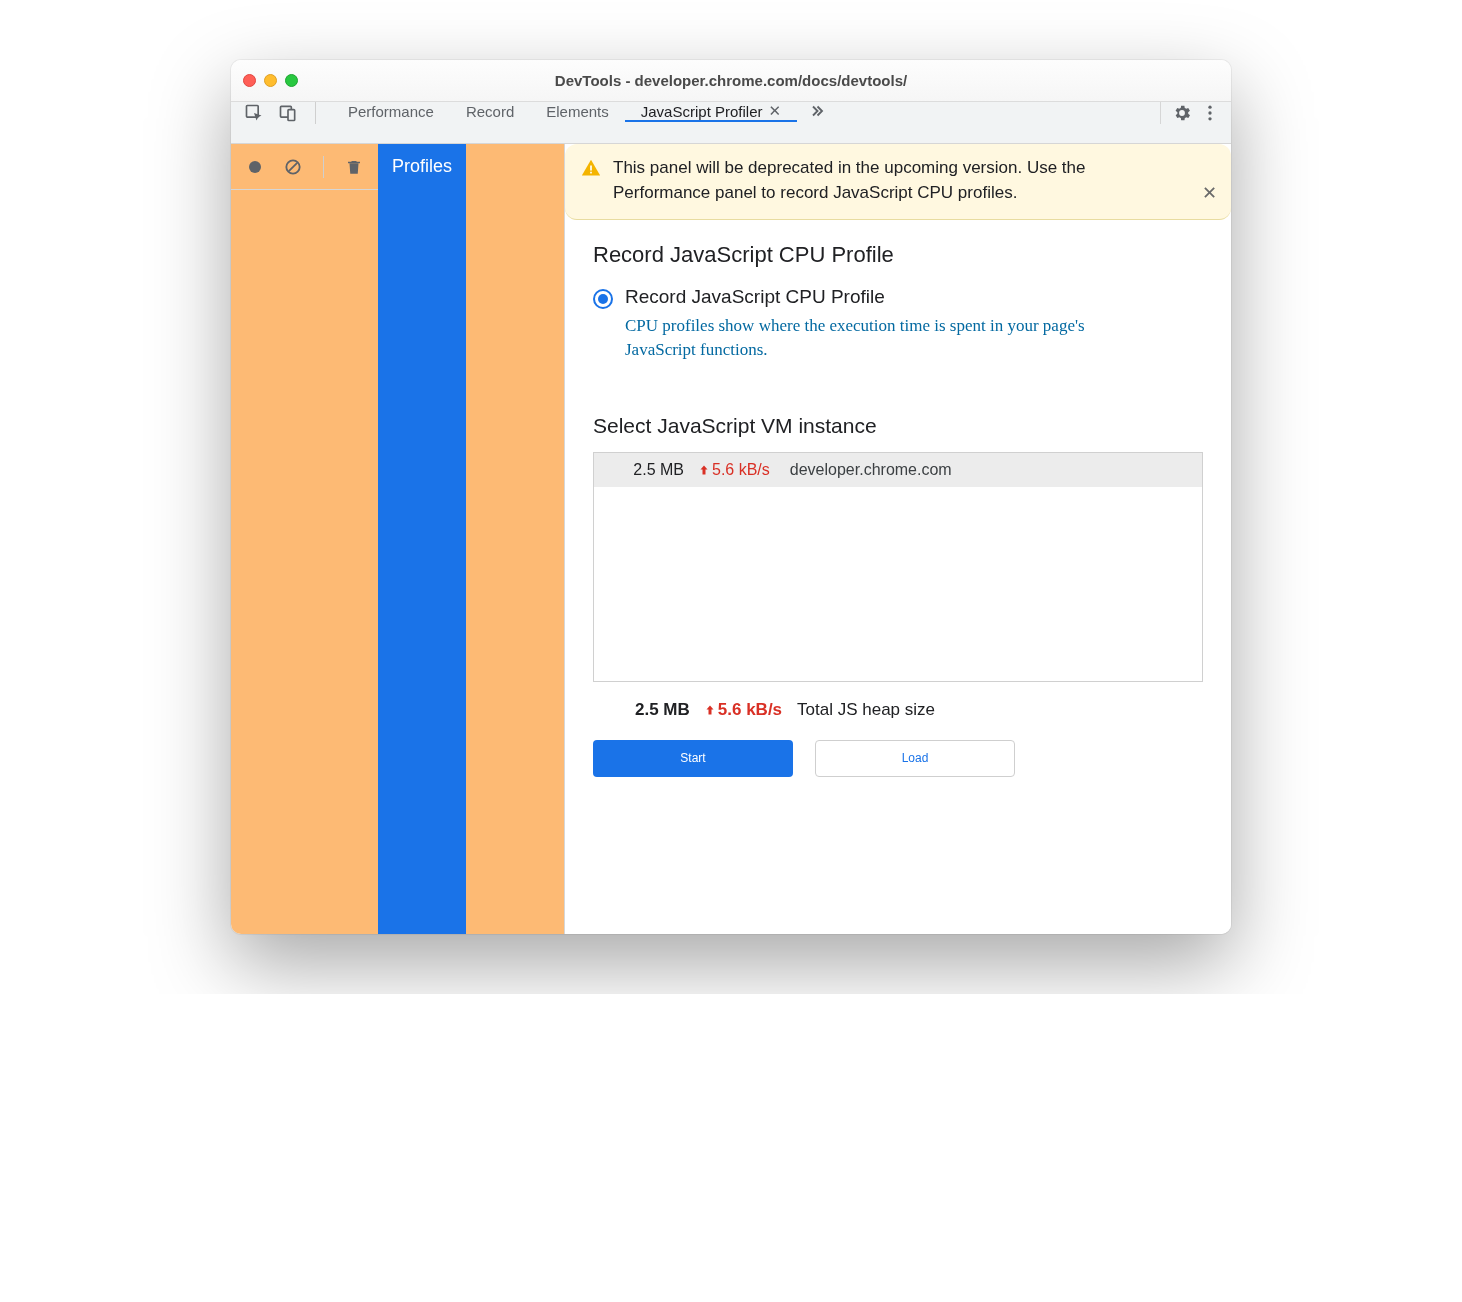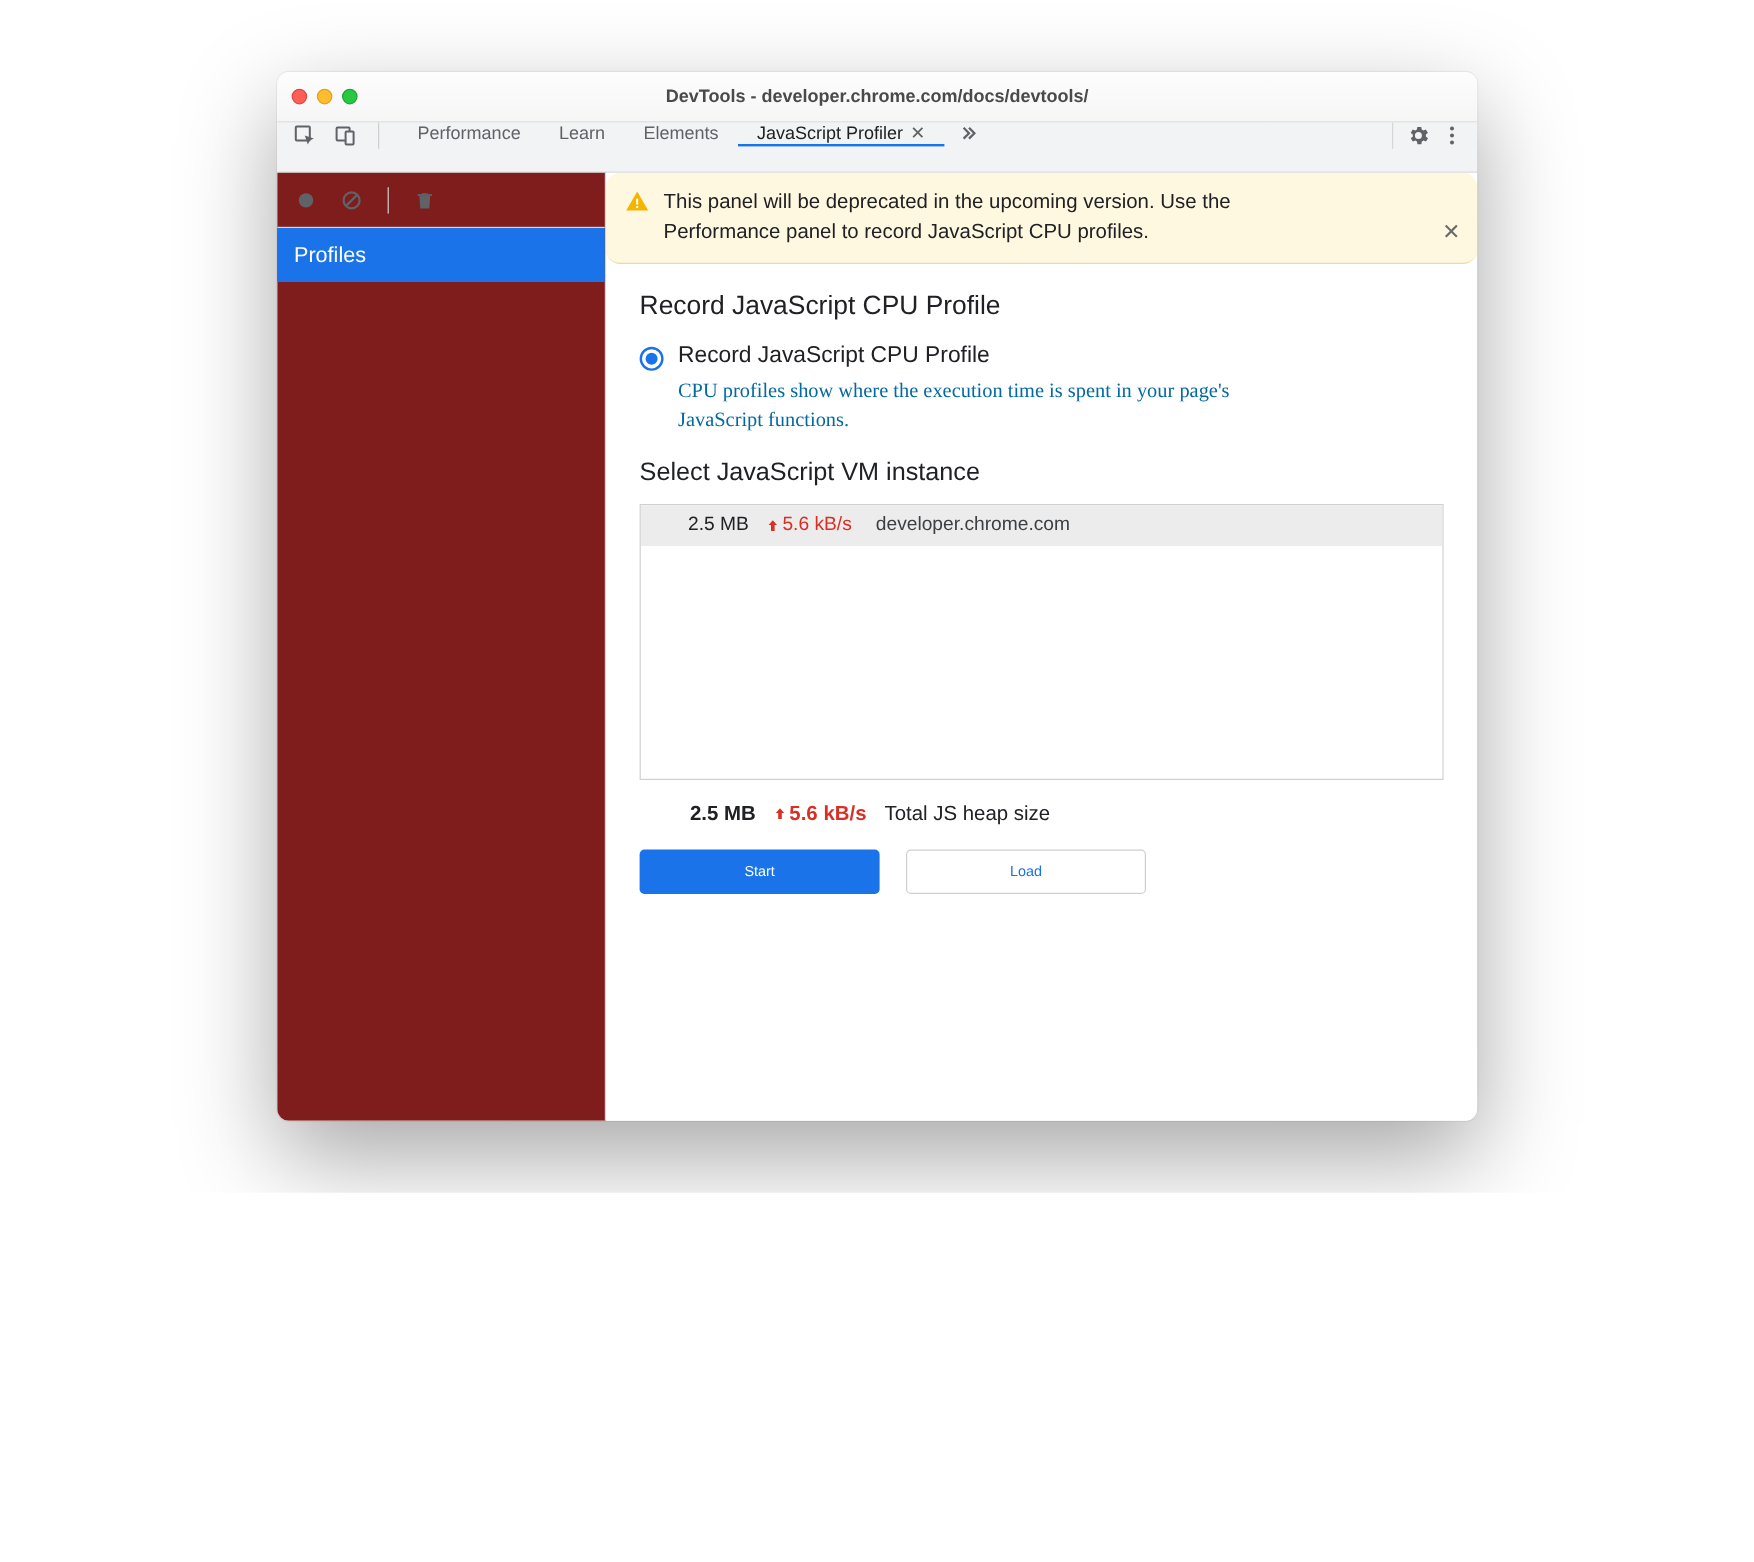--- a/index.html
+++ b/index.html
@@ -59,21 +59,21 @@
   }
   .tab.active { color:#202124; border-bottom-color:#1a73e8; }
   .tab .close { font-size:15px; color:#5f6368; }
   .more-tabs { display:flex; align-items:center; padding:0 10px; color:#5f6368; cursor:pointer;}
   .tabstrip .spacer { flex:1; }
   .tabstrip .right-tools { display:flex; align-items:center; gap:6px; padding:0 10px; border-left:1px solid #d6d6d6;}
   
   .body { display:flex; height: 790px; }
   
   .sidebar {
-    width: 274px; background:#7f1d1d; border-right:1px solid #d6d6d6; display:flex; flex-direction:column;
+    width: 334px; background:#fdba74; border-right:1px solid #d6d6d6; display:flex; 
   }
   .side-toolbar {
     height:46px; border-bottom:1px solid #d6d6d6; display:flex; align-items:center; padding:0 12px; gap:14px;
   }
   .side-toolbar .icon-btn { width:24px; height:24px; }
   .sidebar-item {
     background:#1a73e8; color:#fff; padding:12px 14px; font-size:18px; cursor:pointer;
   }
   
   .main { flex:1; display:flex; flex-direction:column; background:#fff; overflow:hidden; }
@@ -97,21 +97,21 @@
   .content { padding:22px 28px; overflow:auto; flex:1; color:#202124;}
   .h1 { font-size:22px; font-weight:400; color:#202124; margin-bottom:18px; }
   .radio-row { display:flex; align-items:flex-start; gap:12px; }
   .radio-outer {
     width:20px; height:20px; border:2px solid #1a73e8; border-radius:50%;
     display:flex; align-items:center; justify-content:center; margin-top:3px; flex:0 0 auto;
   }
   .radio-inner { width:10px; height:10px; background:#1a73e8; border-radius:50%; }
   .radio-label { font-size:19px; color:#202124; }
   .radio-desc { font-size:17px; color:#0369a1; margin-top:6px; line-height:1.4; max-width:520px;font-family:Liberation Serif, serif; }
-  .h2 { font-size:21px; font-weight:400; margin-top:20px; margin-bottom:14px; }
+  .h2 { font-size:21px; font-weight:400; margin-top:52px; margin-bottom:14px; }
   .vm-list {
     border:1px solid #d0d0d0; height:230px; overflow:auto; font-size:16px;
   }
   .vm-row {
     display:flex; align-items:center; gap:14px; padding:8px 20px; background:#ececec; cursor:pointer;
   }
   .vm-size { width:70px; text-align:right; color:#202124; }
   .vm-rate { color:#d93025; display:flex; align-items:center; gap:2px; }
   .vm-host { color:#3c4043; margin-left:6px; }
   .totals {
@@ -156,21 +156,21 @@
           <rect x="12" y="8" width="8" height="13" rx="1" fill="#f1f3f4"></rect>
         </svg>
       </span>
       <div class="vsep"></div>
     </div>
     <div class="tabs">
       <div class="tab">
           <span>Performance</span>
         </div>
       <div class="tab">
-          <span>Learn</span>
+          <span>Record</span>
         </div>
       <div class="tab">
           <span>Elements</span>
         </div>
       <div class="tab active">
         <span>JavaScript Profiler</span>
         <span class="close">✕</span>
       </div>
     </div>
     <div class="more-tabs">

